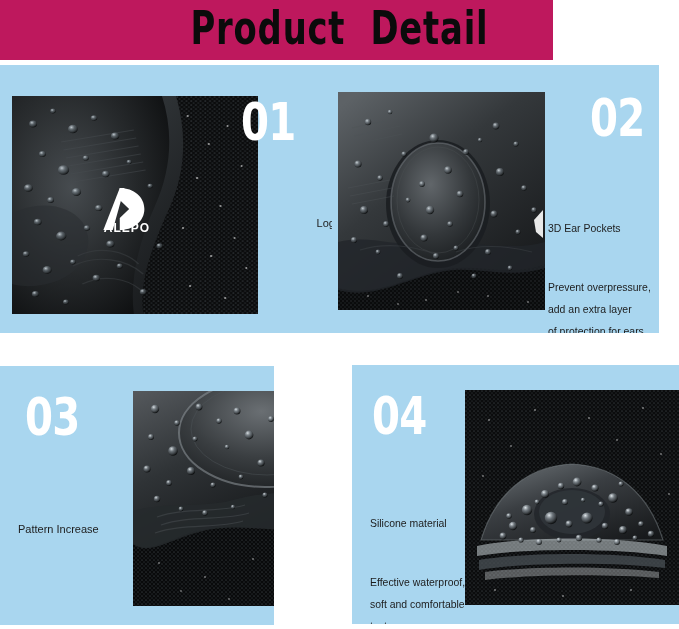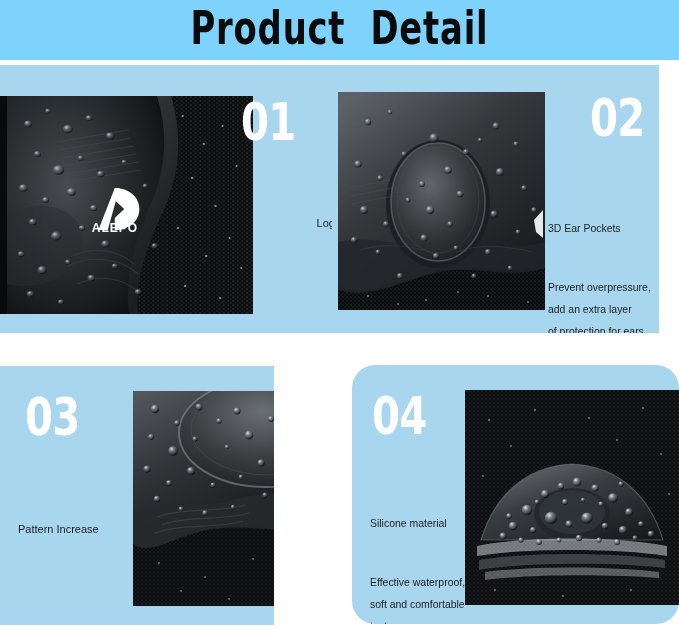--- a/index.html
+++ b/index.html
@@ -7,22 +7,22 @@
     width:679px;height:629px;
     background:#ffffff;
     font-family:"Liberation Sans", sans-serif;
     overflow:hidden;
     position:relative;
   }
   #stage{position:relative;width:679px;height:629px;}
 
   
   .title-bar{
-    position:absolute;left:0;top:0;width:679px;height:60px;
-    background:#7dd3fc;
+    position:absolute;left:0;top:0;width:553px;height:60px;
+    background:#be185d;
   }
   .title-text{
     position:absolute;left:0;top:2px;width:679px;
     text-align:center;
     font-family:"Liberation Sans Narrow","DejaVu Sans Condensed","Liberation Sans",sans-serif;
     font-weight:bold;
     font-size:47px;
     line-height:52px;
     letter-spacing:1px;
     color:#0b0b0b;
@@ -33,27 +33,27 @@
 
   
   .panel{
     position:absolute;
     background:#a9d6ef;
     overflow:hidden;
   }
   #panel-1{left:0px;   top:65px;  width:337px; height:268px;}
   #panel-2{left:332px; top:65px;  width:327px; height:268px;}
   #panel-3{left:0px;   top:366px; width:274px; height:259px;}
-  #panel-4{left:352px; top:365px; width:327px; height:259px;border-radius:23px;}
+  #panel-4{left:352px; top:365px; width:327px; height:259px;}
 
   .photo{position:absolute;overflow:hidden;background:#0a0a0a;}
   .photo svg{display:block;width:100%;height:100%;}
 
   
-  #photo-1{left:0px;   top:31px;  width:246px; height:218px;padding-left:7px;}
+  #photo-1{left:12px;   top:31px;  width:246px; height:218px;}
   #photo-2{left:6px;   top:27px;  width:207px; height:218px;}
   #photo-3{left:133px; top:25px;  width:204px; height:215px;}
   #photo-4{left:113px; top:25px;  width:214px; height:215px;}
 
   .num{
     position:absolute;
     font-family:"Liberation Sans Narrow","DejaVu Sans Condensed","Liberation Sans",sans-serif;
     font-weight:bold;
     font-size:52px;
     line-height:52px;

